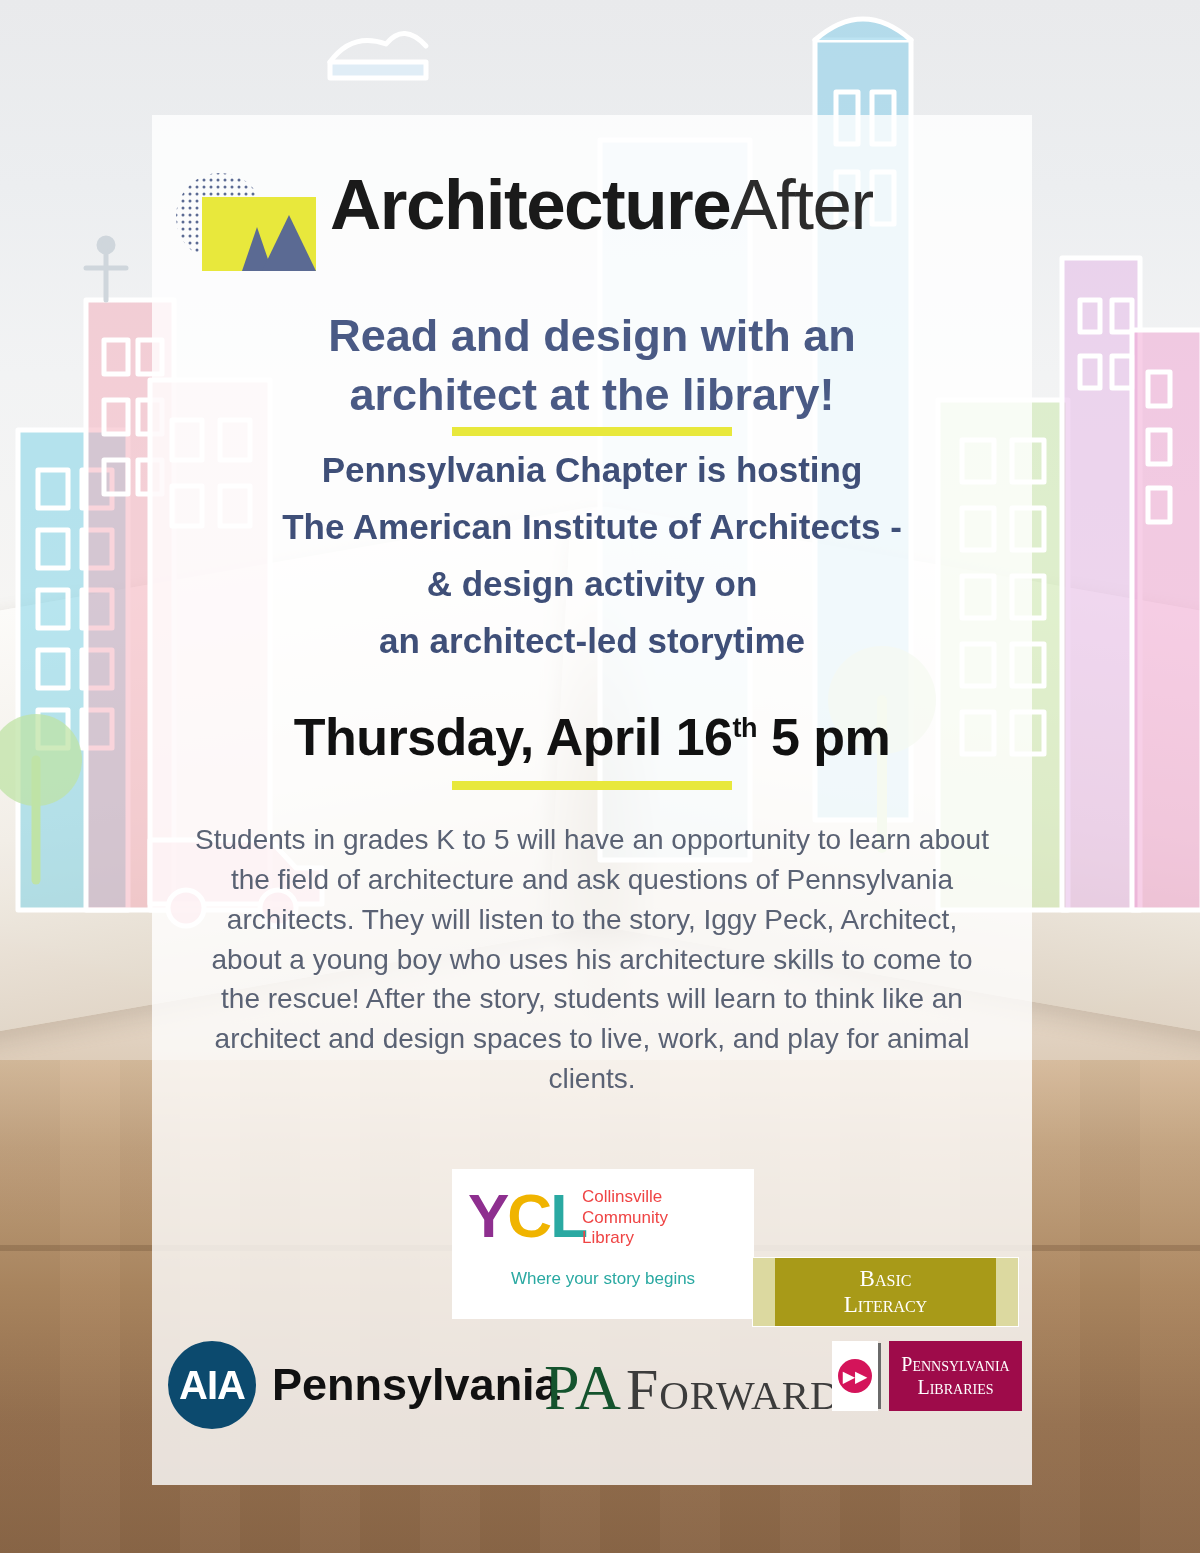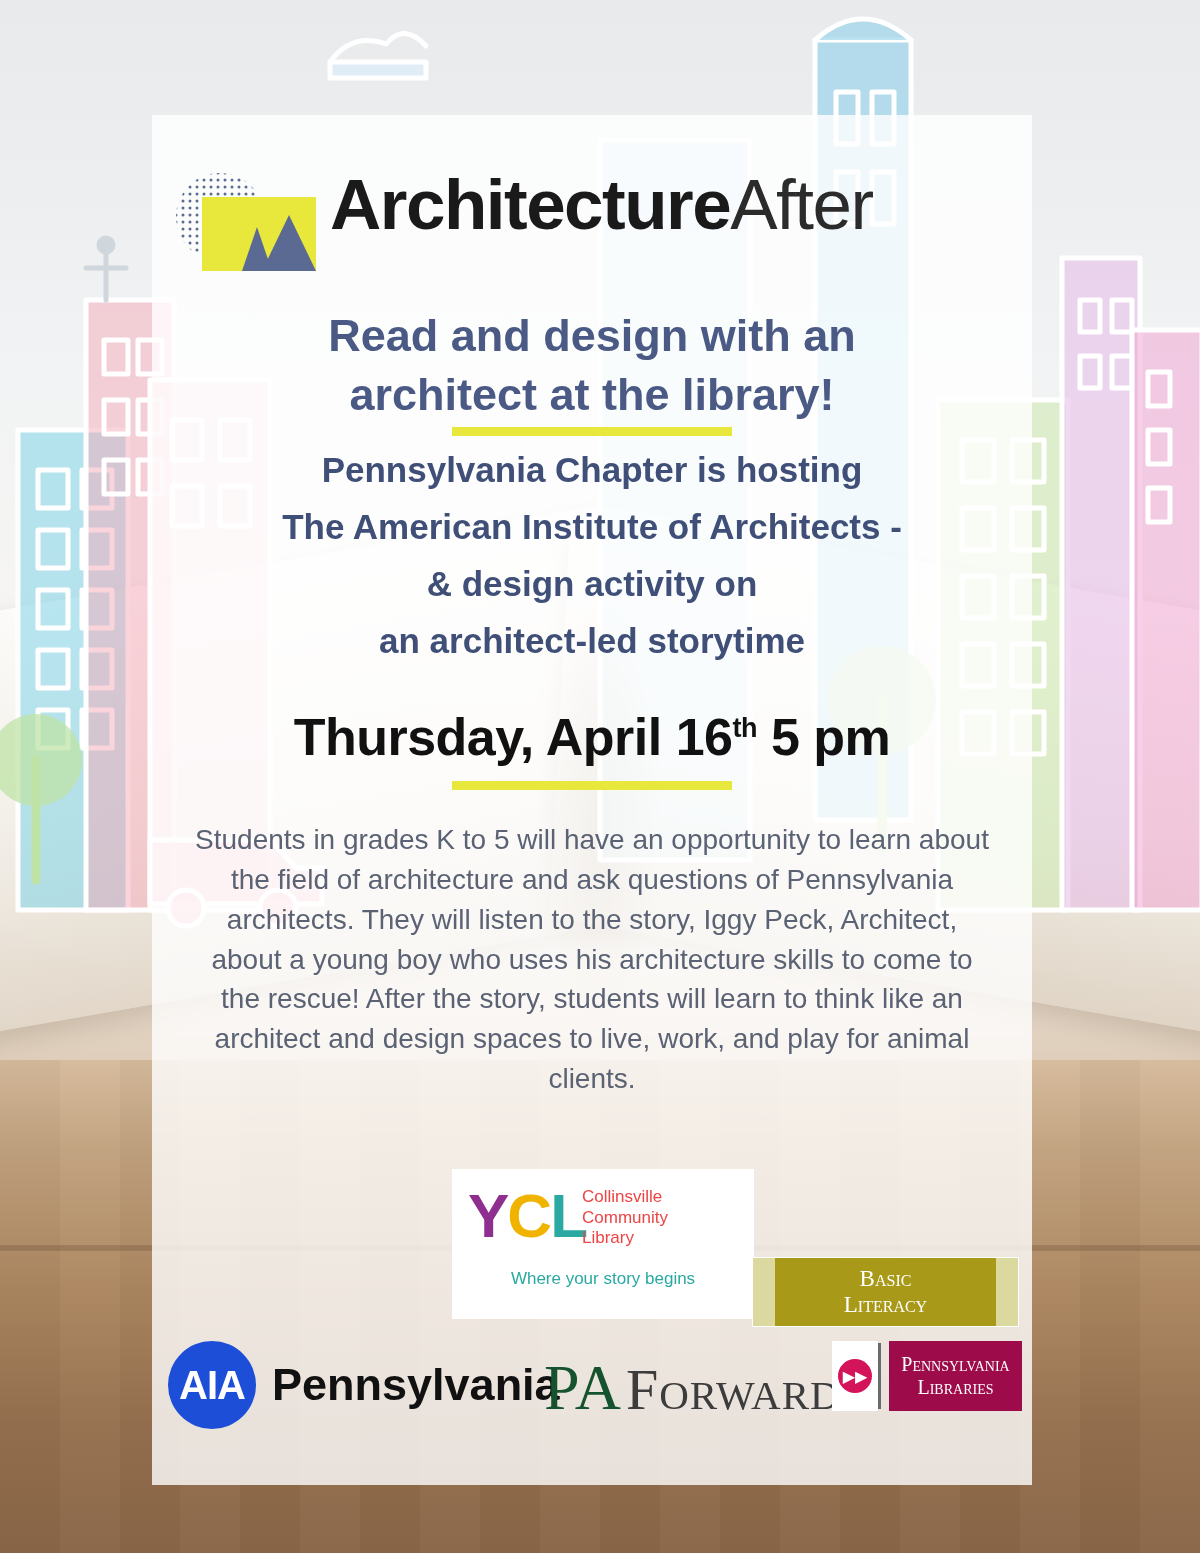--- a/index.html
+++ b/index.html
@@ -264,21 +264,21 @@
     position: absolute;
     left: 16px;
     top: 172px;
     display: flex;
     align-items: center;
   }
   #aia .circle {
     width: 88px;
     height: 88px;
     border-radius: 50%;
-    background: #1d4ed8;
+    background: #0c4a6e;
     color: #ffffff;
     font-weight: bold;
     font-size: 40px;
     display: flex;
     align-items: center;
     justify-content: center;
     letter-spacing: -1px;
   }
   #aia .word {
     margin-left: 16px;

